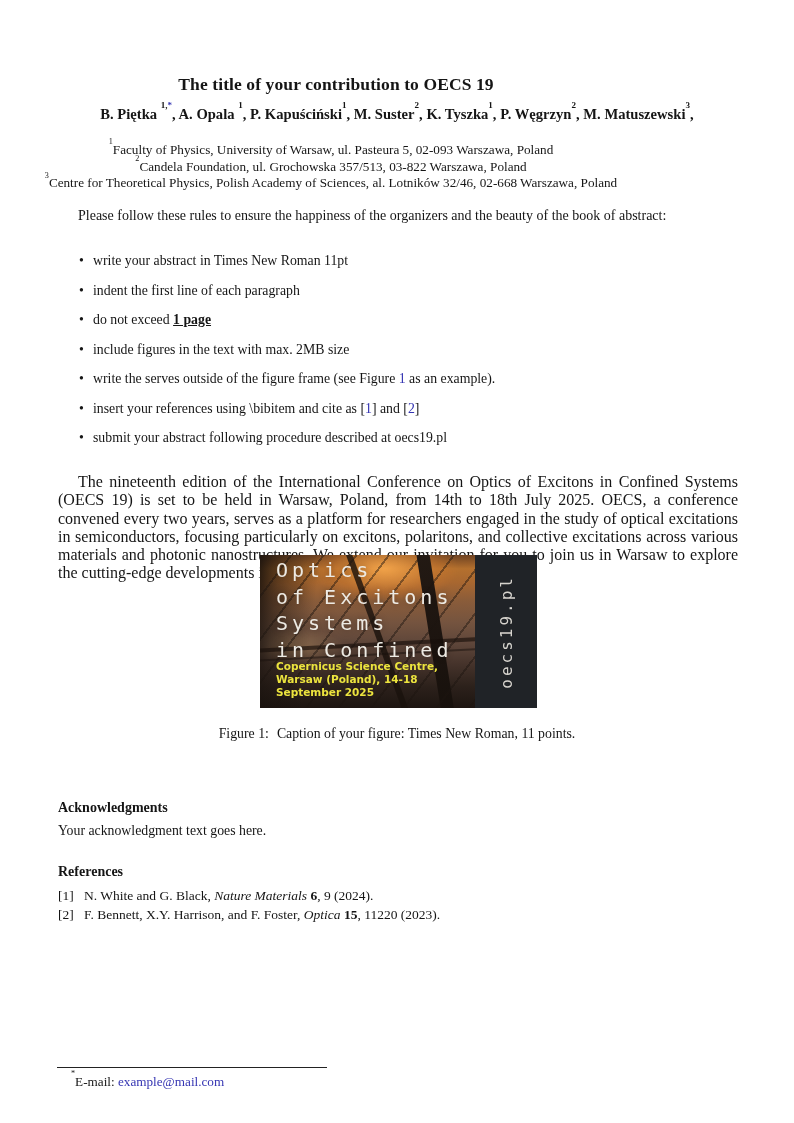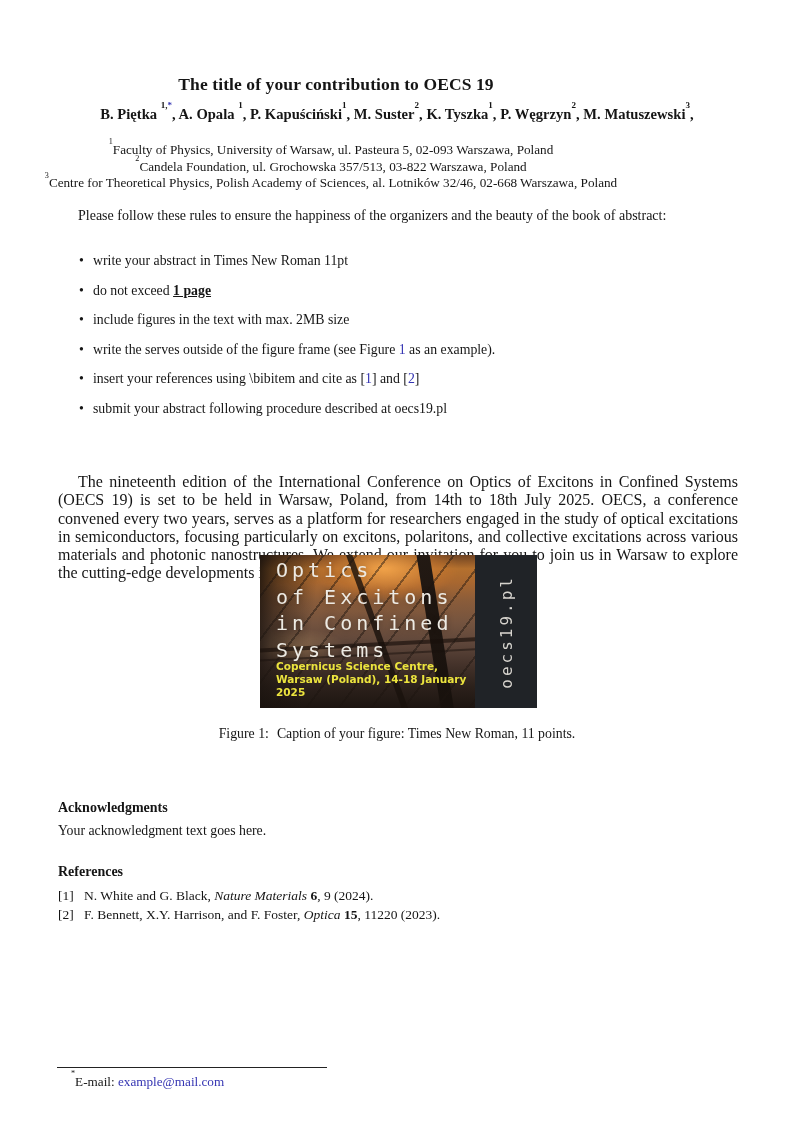--- a/index.html
+++ b/index.html
@@ -98,44 +98,45 @@
   <div class="abs affils">
     <div><sup class="s">1</sup><span>Faculty of Physics, University of Warsaw, ul. Pasteura 5, 02-093 Warszawa, Poland</span></div>
     <div><sup class="s">2</sup><span>Candela Foundation, ul. Grochowska 357/513, 03-822 Warszawa, Poland</span></div>
     <div><sup class="s">3</sup><span>Centre for Theoretical Physics, Polish Academy of Sciences, al. Lotników 32/46, 02-668 Warszawa, Poland</span></div>
   </div>
 
   <div class="abs intro">Please follow these rules to ensure the happiness of the organizers and the beauty of the book of abstract:</div>
 
   <ul class="abs bullets">
     <li><span>write your abstract in Times New Roman 11pt</span></li>
+    <li><span>indent the first line of each paragraph</span></li>
     <li><span>do not exceed </span><span class="bold-underline">1 page</span></li>
     <li><span>include figures in the text with max. 2MB size</span></li>
     <li><span>write the serves outside of the figure frame (see Figure </span><a class="link">1</a><span> as an example).</span></li>
     <li><span>insert your references using \bibitem and cite as [</span><a class="link">1</a><span>] and [</span><a class="link">2</a><span>]</span></li>
     <li><span>submit your abstract following procedure described at oecs19.pl</span></li>
   </ul>
 
   <div class="abs para2">The nineteenth edition of the International Conference on Optics of Excitons in Confined Systems (OECS 19) is set to be held in Warsaw, Poland, from 14th to 18th July 2025. OECS, a conference convened every two years, serves as a platform for researchers engaged in the study of optical excitations in semiconductors, focusing particularly on excitons, polaritons, and collective excitations across various materials and photonic nanostructures. We extend our invitation for you to join us in Warsaw to explore the cutting-edge developments in this field of research.</div>
 
   <div class="abs figure-wrap">
     <div class="photo">
       <div class="pylon"></div>
       <div class="pylon2"></div>
       <div class="deck1"></div>
       <div class="deck2"></div>
       <div class="poster-title">
         <div>Optics</div>
         <div>of Excitons</div>
+        <div>Systems</div>
         <div>in Confined</div>
-        <div>Systems</div>
       </div>
       <div class="venue">
         <div>Copernicus Science Centre,</div>
-        <div>Warsaw (Poland), 14-18 January 2025</div>
+        <div>Warsaw (Poland), 14-18 September 2025</div>
       </div>
     </div>
     <div class="side-band">
       <span class="side-text">oecs19.pl</span>
     </div>
   </div>
 
   <div class="abs caption">
     <span class="cap-label">Figure 1:</span><span>Caption of your figure: Times New Roman, 11 points.</span>
   </div>

